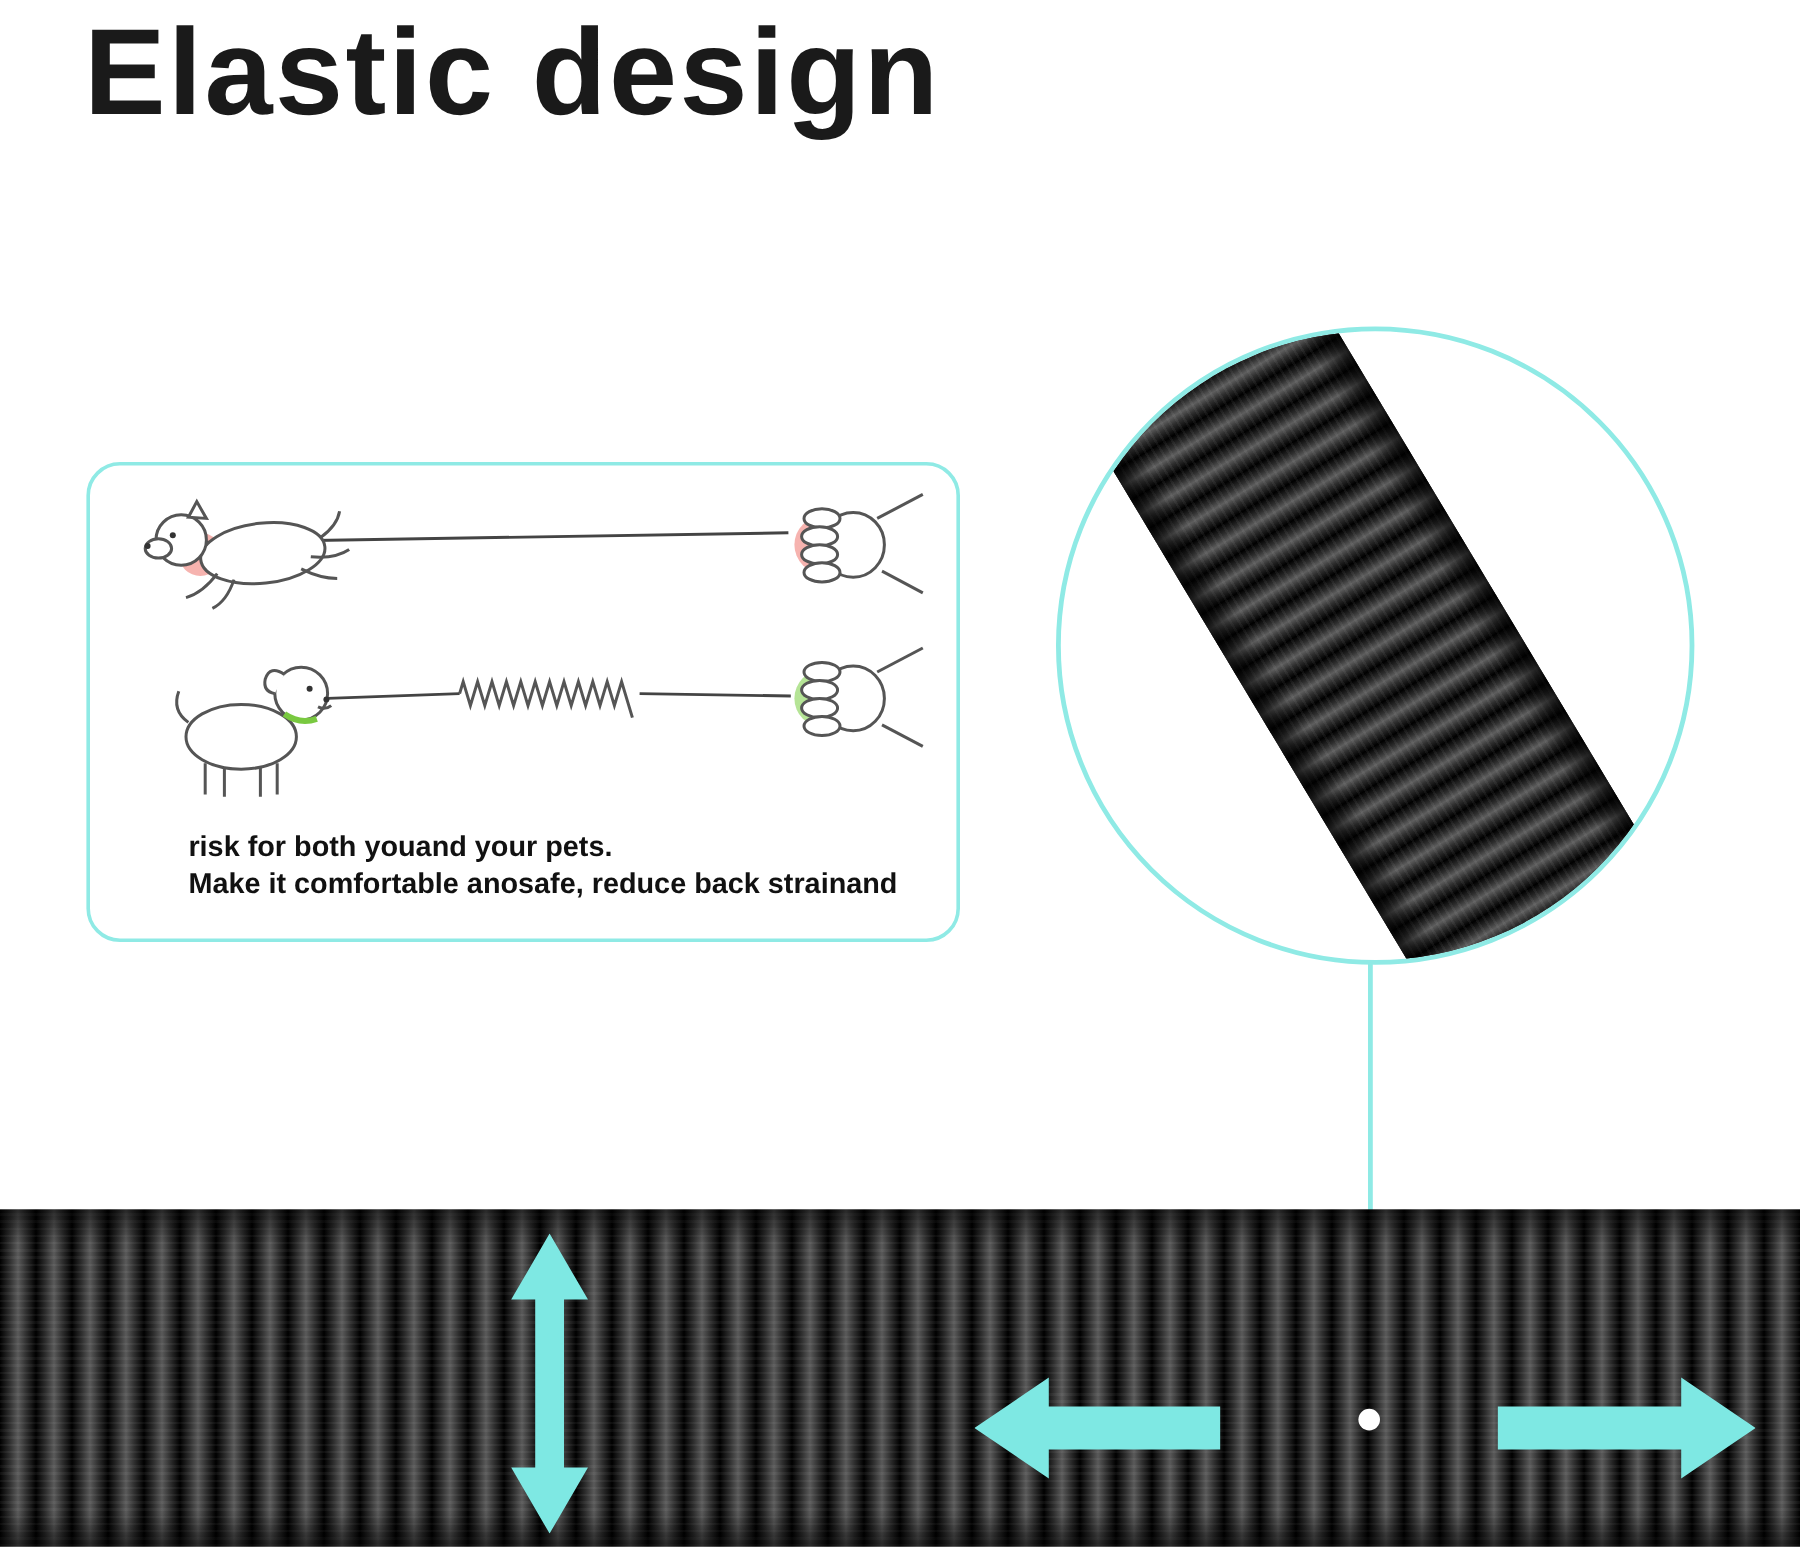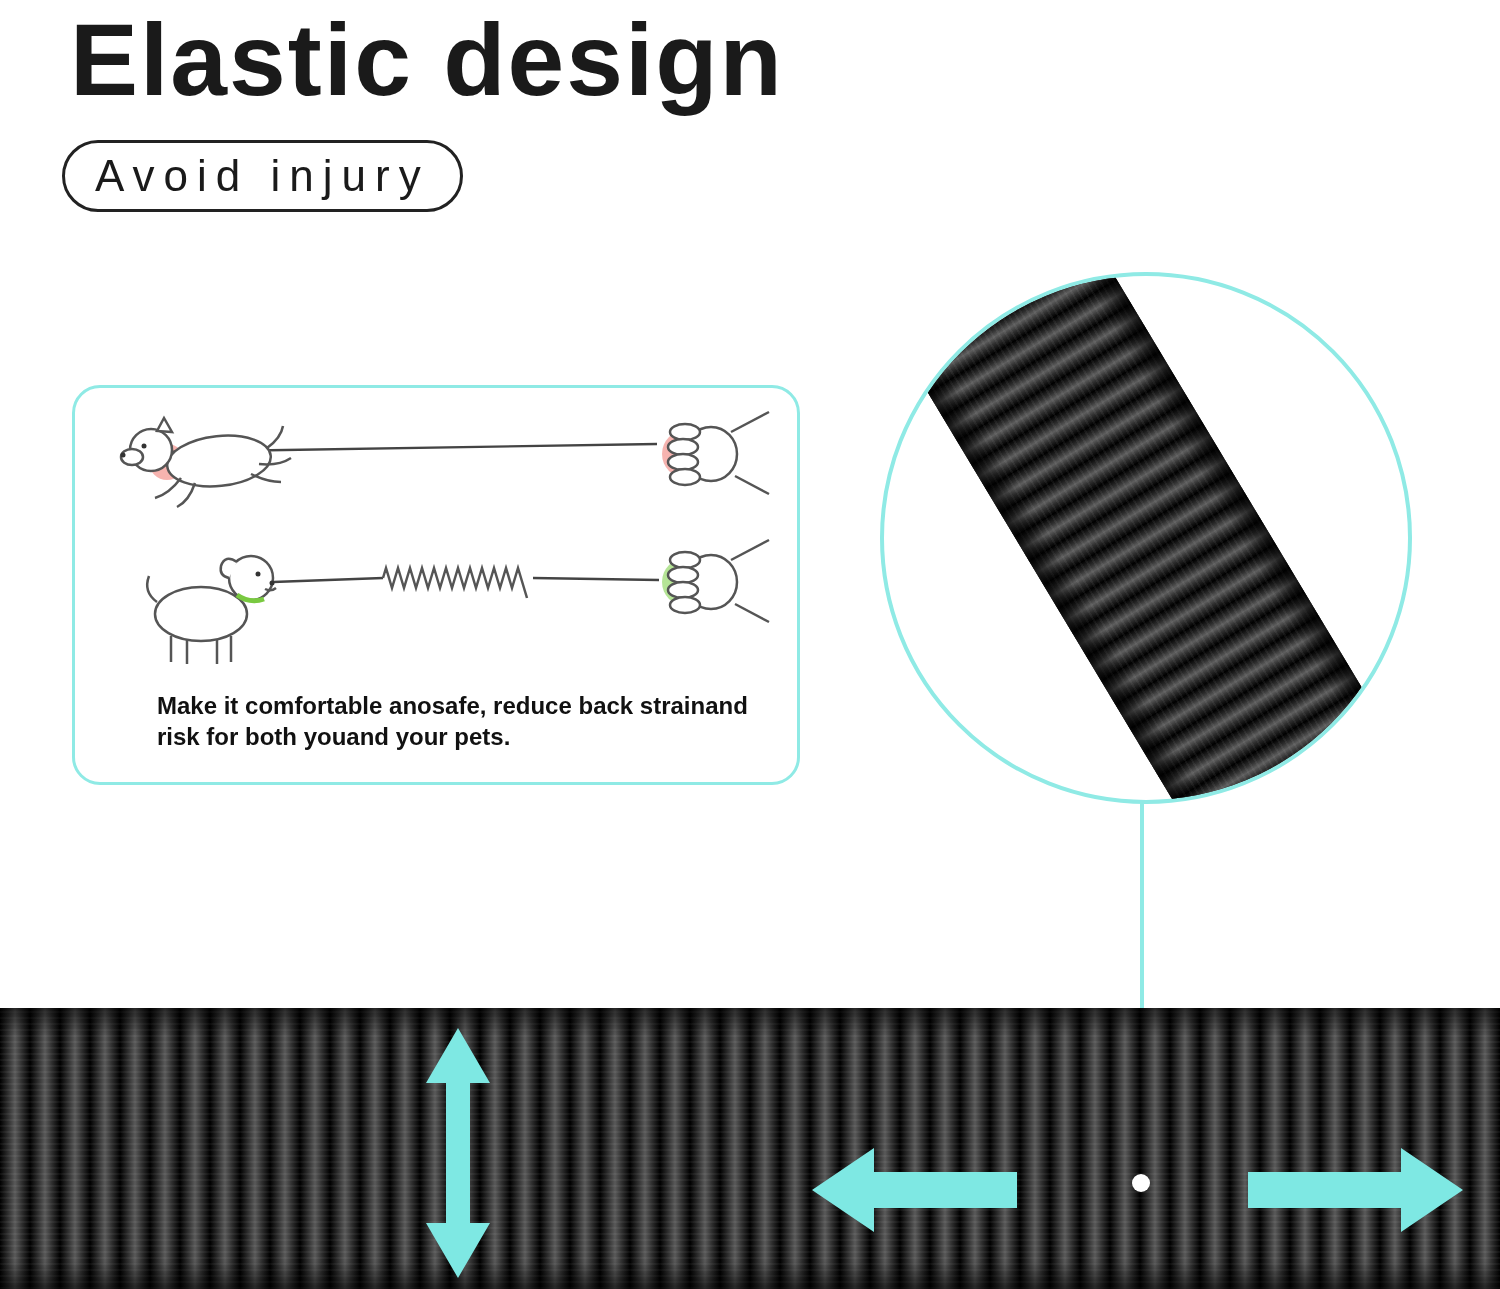--- a/index.html
+++ b/index.html
@@ -69,21 +69,20 @@
   .line-art{stroke:#555;stroke-width:2.5;fill:#fff;}
   .line-only{stroke:#555;stroke-width:2.5;fill:none;}
   .leash-line{stroke:#444;stroke-width:2.4;fill:none;}
 </style>
 </head>
 <body>
 
 <div class="stage">
 
   <div class="title">Elastic design</div>
-  <div class="badge">Avoid injury</div>
 
   <div class="panel">
     <svg width="672" height="278" viewBox="0 0 672 278">
 
       <g>
         <circle cx="66" cy="56" r="18" fill="#F08079" opacity="0.6"></circle>
         <line class="leash-line" x1="62" y1="46" x2="556" y2="38"></line>
         <ellipse class="line-art" cx="118" cy="55" rx="52" ry="25" transform="rotate(-6 118 55)"></ellipse>
         <circle class="line-art" cx="50" cy="44" r="21"></circle>
         <ellipse class="line-art" cx="31" cy="51" rx="11" ry="8"></ellipse>
@@ -125,22 +124,22 @@
         <ellipse class="line-art" cx="610" cy="176" rx="26" ry="27"></ellipse>
         <ellipse class="line-art" cx="584" cy="154" rx="15" ry="8"></ellipse>
         <ellipse class="line-art" cx="582" cy="169" rx="15" ry="8"></ellipse>
         <ellipse class="line-art" cx="582" cy="184" rx="15" ry="8"></ellipse>
         <ellipse class="line-art" cx="584" cy="199" rx="15" ry="8"></ellipse>
         <path class="line-only" d="M630 154 L668 134"></path>
         <path class="line-only" d="M634 198 L668 216"></path>
       </g>
     </svg>
     <div class="caption">
+      <div>risk for both youand your pets.</div>
       <div>Make it comfortable anosafe, reduce back strainand</div>
-      <div>risk for both youand your pets.</div>
     </div>
   </div>
 
   <div class="zoom-circle">
     <div class="strap-strip"></div>
   </div>
 
   <div class="connector-line"></div>
 
   <div class="elastic-strap"></div>

